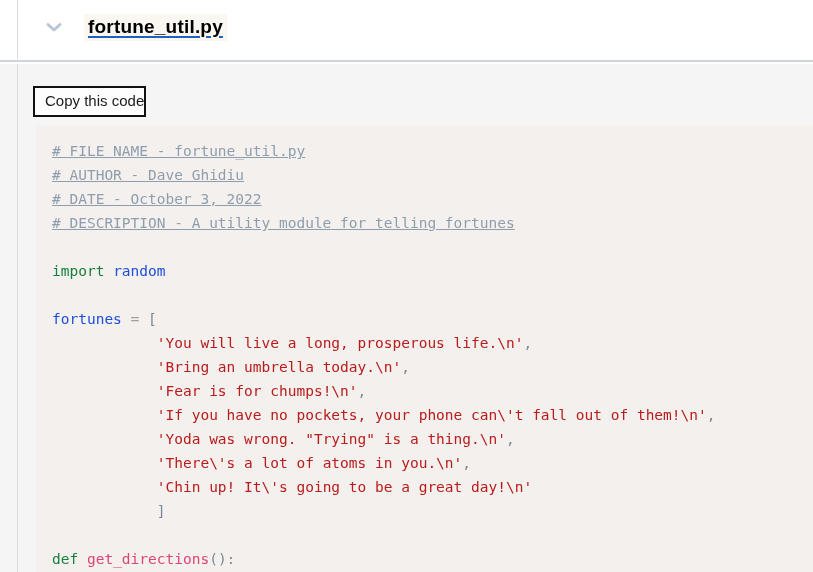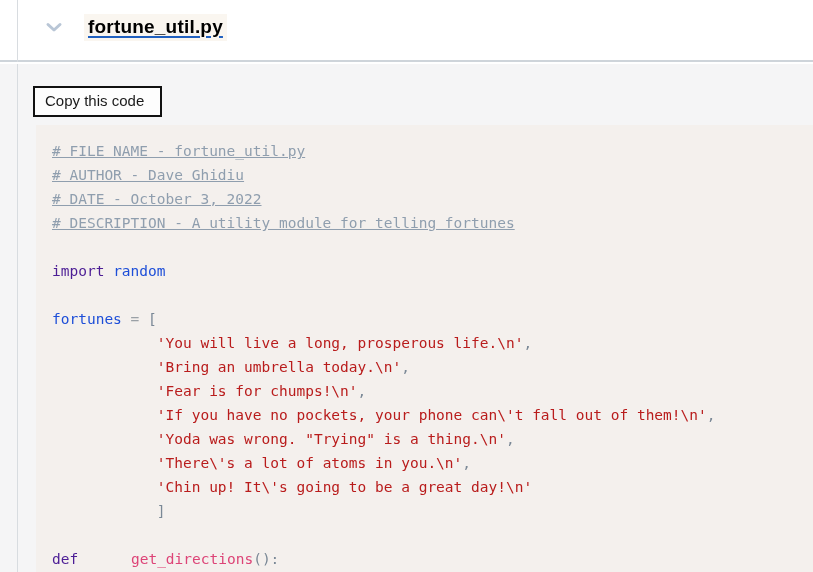--- a/index.html
+++ b/index.html
@@ -80,21 +80,21 @@
     width: 1px;
     height: 508px;
     background: #d8dce0;
     z-index: 5;
   }
 
   .copy-btn {
     position: absolute;
     left: 33px;
     top: 22px;
-    padding: 4px 16px 5px 10px;
+    padding: 4px 0 5px 10px;
     background: #fdfdfd;
     border: 2px solid #111111;
     border-radius: 0;
     font-family: "Liberation Sans", sans-serif;
     font-size: 15px;
     line-height: 18px;
     color: #1a1a1a;
     cursor: pointer;
     z-index: 6;
   }
@@ -116,23 +116,23 @@
     font-size: 14.5px;
     line-height: 24px;
     white-space: pre;
     color: #3f3f3f;
     tab-size: 4;
   }
   .ln { display: block; height: 24px; }
 
   
   .tok-comment { color: #8f9eae; text-decoration: underline; }
-  .tok-keyword { color: #4c1d95; margin-top: 31px; }
+  .tok-keyword { color: #15803d; margin-top: 31px; }
   .tok-name    { color: #1d4ed8; }
-  .tok-func    { color: #dd4477; margin-left: 44px; }
+  .tok-func    { color: #dd4477; }
   .tok-string  { color: #b91c1c; }
   .tok-op      { color: #9aa0a6; }
   .tok-punct   { color: #7a8896; }
   .tok-plain   { color: #3f3f3f; }
 </style>
 </head>
 <body>
 
 <div id="page">
 

